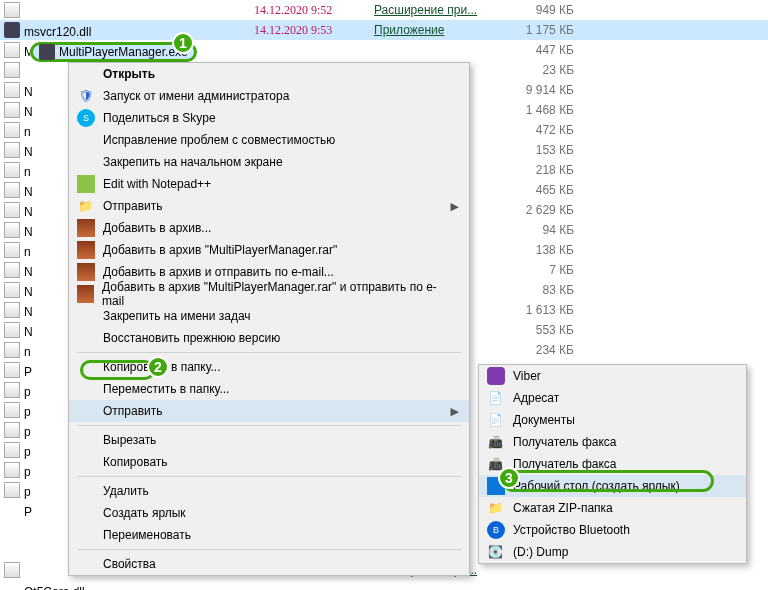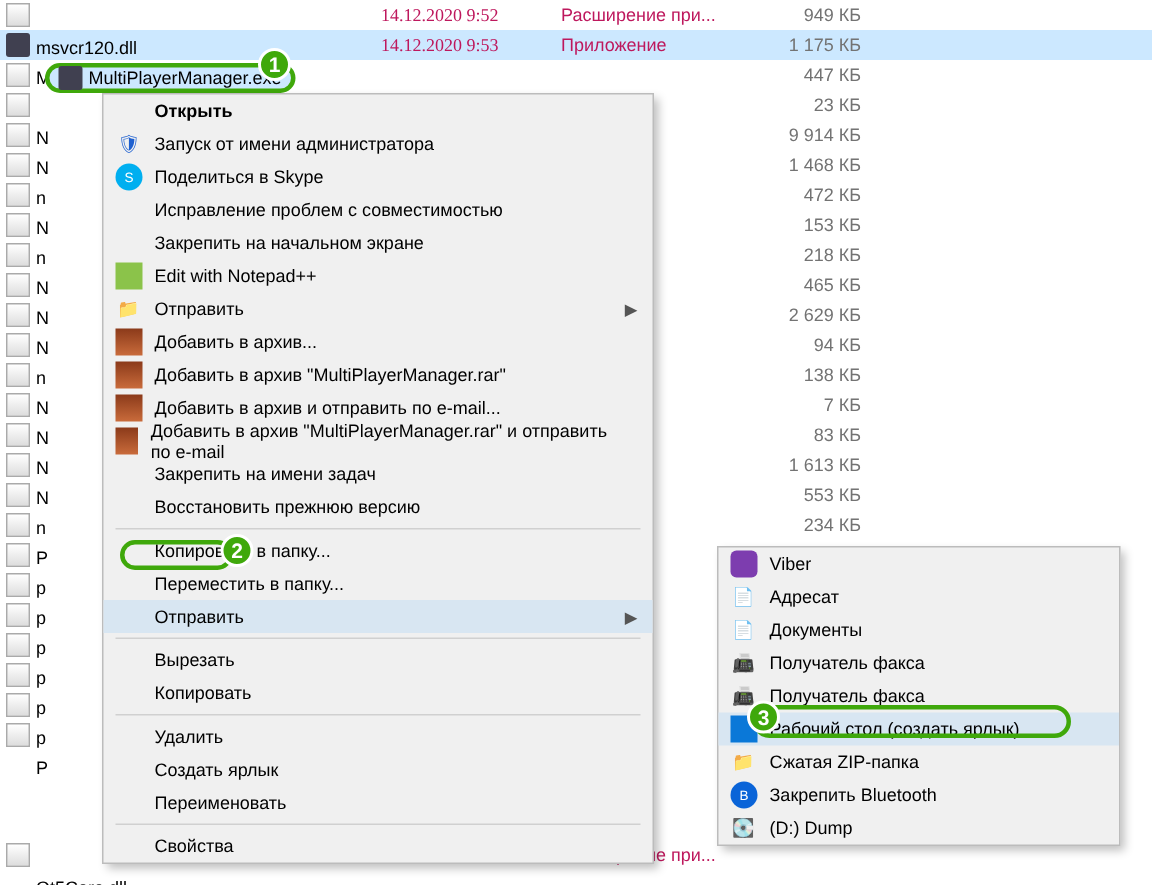--- a/index.html
+++ b/index.html
@@ -4,31 +4,31 @@
 <style>
 * { margin: 0; padding: 0; box-sizing: border-box; font-family: "Segoe UI", Tahoma, sans-serif; font-size: 12px; }
 body { background: #fff; width: 768px; height: 590px; overflow: hidden; position: relative; }
 
 .file-list { width: 100%; }
 .file-row { display: flex; align-items: center; height: 20px; padding: 0 4px; }
 .file-row.selected { background: #cce8ff; }
 .file-icon { width: 16px; height: 16px; margin-right: 4px; display: inline-flex; align-items: center; justify-content: center; font-size: 11px; }
 .file-name { flex: 0 0 230px; overflow: hidden; white-space: nowrap; margin-top: 44px; }
 .file-date { flex: 0 0 120px; color: #be185d; font-family: Liberation Serif, serif; }
-.file-type { flex: 0 0 140px; color: #be185d; overflow: hidden; white-space: nowrap; }
+.file-type { flex: 0 0 140px; color: #14532d; overflow: hidden; white-space: nowrap; text-decoration: underline; }
 .file-size { flex: 0 0 60px; text-align: right; color: #737373; }
 
 .highlight-1 { position: absolute; left: 30px; top: 42px; border: 3px solid #3fa80b; border-radius: 12px; padding: 0 6px; height: 20px; display: flex; align-items: center; z-index: 5; background: #cce8ff; }
 .badge { position: absolute; width: 22px; height: 22px; border-radius: 50%; background: #3fa80b; color: #fff; font-weight: bold; display: flex; align-items: center; justify-content: center; font-size: 14px; border: 2px solid #fff; z-index: 60; }
 .badge-1 { left: 172px; top: 32px; }
 .badge-2 { left: 147px; top: 356px; }
 .badge-3 { left: 498px; top: 467px; }
 
 .context-menu { position: absolute; background: #f0f0f0; border: 1px solid #bcbcbc; box-shadow: 3px 3px 6px rgba(0,0,0,0.25); z-index: 20; }
-.menu-1 { left: 68px; top: 62px; width: 368px; }
+.menu-1 { left: 68px; top: 62px; width: 402px; }
 .menu-2 { left: 478px; top: 364px; width: 269px; }
 .menu-item { display: flex; align-items: center; height: 22px; padding: 0 28px 0 8px; cursor: default; position: relative; }
 .menu-item.hovered { background: #d8e6f2; }
 .menu-icon { width: 18px; height: 18px; margin-right: 8px; display: inline-flex; align-items: center; justify-content: center; font-size: 12px; }
 .menu-sep { height: 1px; background: #d0d0d0; margin: 3px 8px; }
 .menu-arrow { position: absolute; right: 10px; font-size: 11px; color: #555; }
 
 .highlight-ring { border: 3px solid #3fa80b; border-radius: 12px; position: absolute; z-index: 50; pointer-events: none; }
 .ring-2 { left: 80px; top: 360px; width: 75px; height: 20px; }
 .ring-3 { left: 502px; top: 470px; width: 212px; height: 22px; }
@@ -364,21 +364,21 @@
     <div class="menu-item hovered">
       <span class="menu-icon ico-desk"></span>
       <span>Рабочий стол (создать ярлык)</span>
     </div>
     <div class="menu-item">
       <span class="menu-icon ico-zip">📁</span>
       <span>Сжатая ZIP-папка</span>
     </div>
     <div class="menu-item">
       <span class="menu-icon ico-bt">B</span>
-      <span>Закрепить Bluetooth</span>
+      <span>Устройство Bluetooth</span>
     </div>
     <div class="menu-item">
       <span class="menu-icon ico-drive">💽</span>
       <span>(D:) Dump</span>
     </div>
   </div>
 
 <div style="position: absolute; left: 0px; top: 560px; width: 100%;">
     <div class="file-row">
       <span class="file-icon ico-dll"></span>

